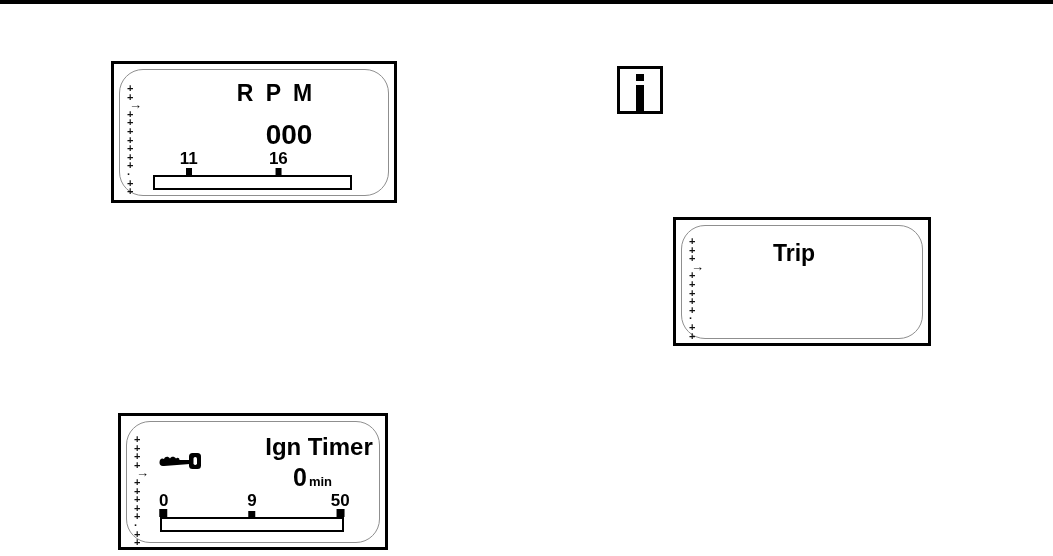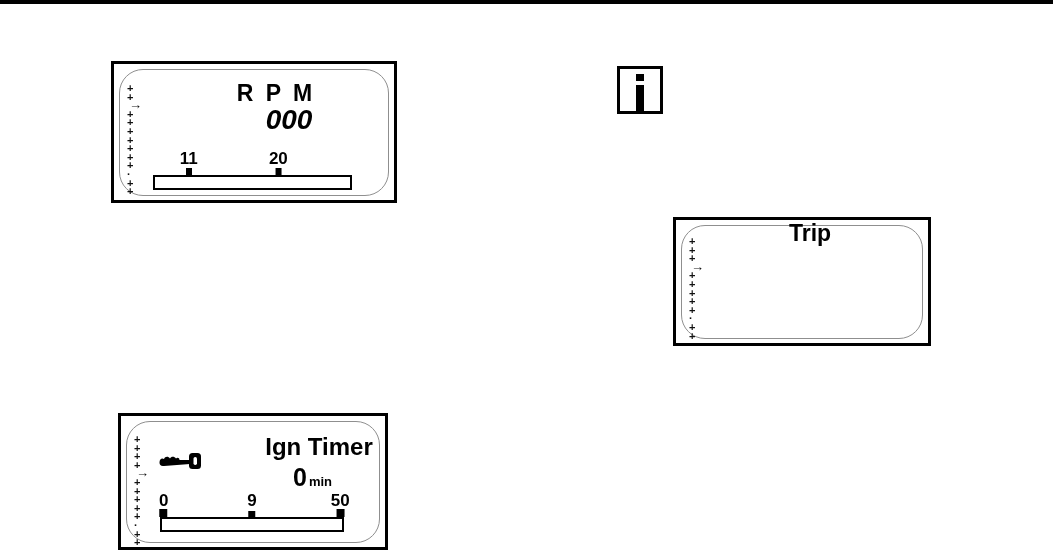--- a/index.html
+++ b/index.html
@@ -86,32 +86,32 @@
         <div class="cursor-item" data-glyph="+">+</div>
         <div class="cursor-item" data-glyph="+">+</div>
         <div class="cursor-item" data-glyph="+">+</div>
         <div class="cursor-item" data-glyph="·">·</div>
         <div class="cursor-item" data-glyph="+">+</div>
         <div class="cursor-item" data-glyph="+">+</div>
       </div>
 
     <div class="screen-title" style="left:162px;top:18px;font-size:23px;letter-spacing:3px;">R P M</div>
 
-    <div class="screen-value" style="left:175px;top:42px;font-size:28px;font-style:italic;">000</div>
+    <div class="screen-value" style="left:175px;top:57px;font-size:28px;">000</div>
 
     <div class="gauge rpm-gauge">
       <div class="gauge-ticks">
 
           <div class="gauge-tick" data-type="mid" style="left: 18%;">
             <span class="tick-label">11</span>
             <span class="tick-square"></span>
           </div>
 
           <div class="gauge-tick" data-type="mid" style="left: 63%;">
-            <span class="tick-label">20</span>
+            <span class="tick-label">16</span>
             <span class="tick-square"></span>
           </div>
         </div>
       <div class="gauge-bar"></div>
     </div>
   </div>
 
   <div class="info-box">
     <div class="info-dot"></div>
     <div class="info-stem"></div>
@@ -129,21 +129,21 @@
         <div class="cursor-item" data-glyph="+">+</div>
         <div class="cursor-item" data-glyph="+">+</div>
         <div class="cursor-item" data-glyph="+">+</div>
         <div class="cursor-item" data-glyph="+">+</div>
         <div class="cursor-item" data-glyph="+">+</div>
         <div class="cursor-item" data-glyph="·">·</div>
         <div class="cursor-item" data-glyph="+">+</div>
         <div class="cursor-item" data-glyph="+">+</div>
       </div>
 
-    <div class="screen-title" style="left:118px;top:2px;font-size:23px;margin-left:16px;">Trip</div>
+    <div class="screen-title" style="left:118px;top:22px;font-size:23px;">Trip</div>
   </div>
 
   <div class="screen" style="left:118px;top:413px;width:270px;height:137px;">
     <div class="screen-inner"></div>
 
     <div class="cursor-col" style="left:13px;top:19px;">
 
     <div class="cursor-item" data-glyph="+">+</div>
         <div class="cursor-item" data-glyph="+">+</div>
         <div class="cursor-item" data-glyph="+">+</div>

